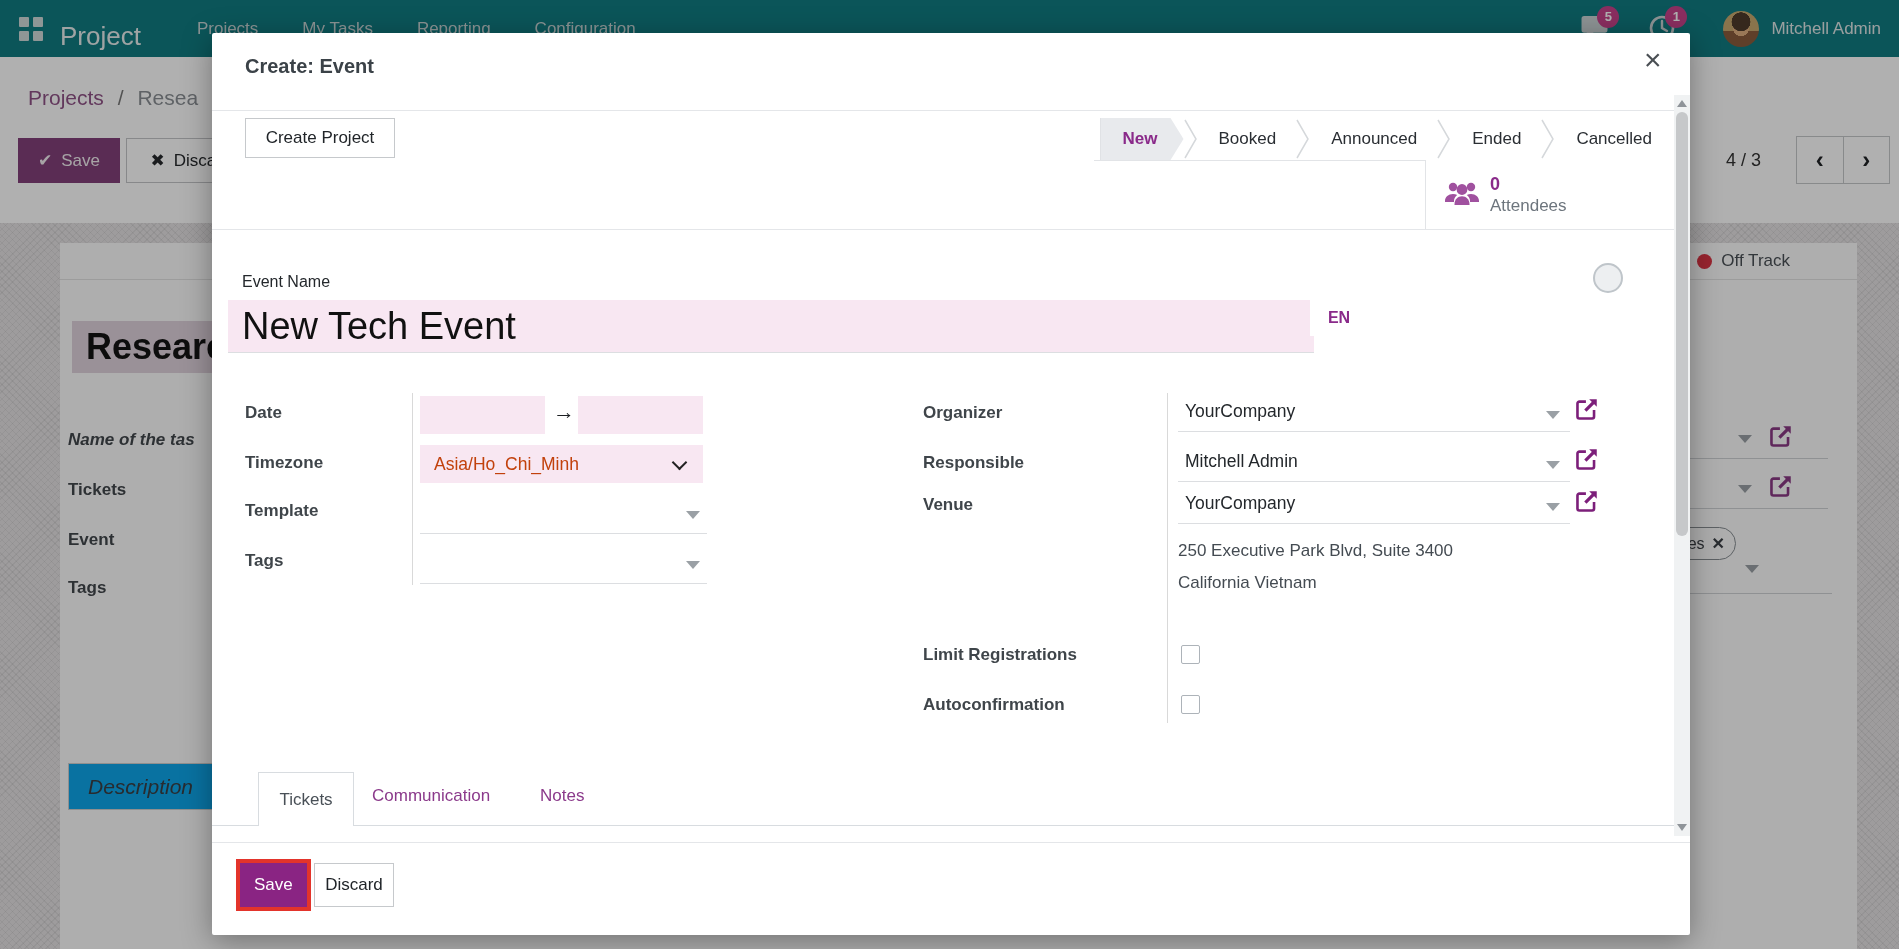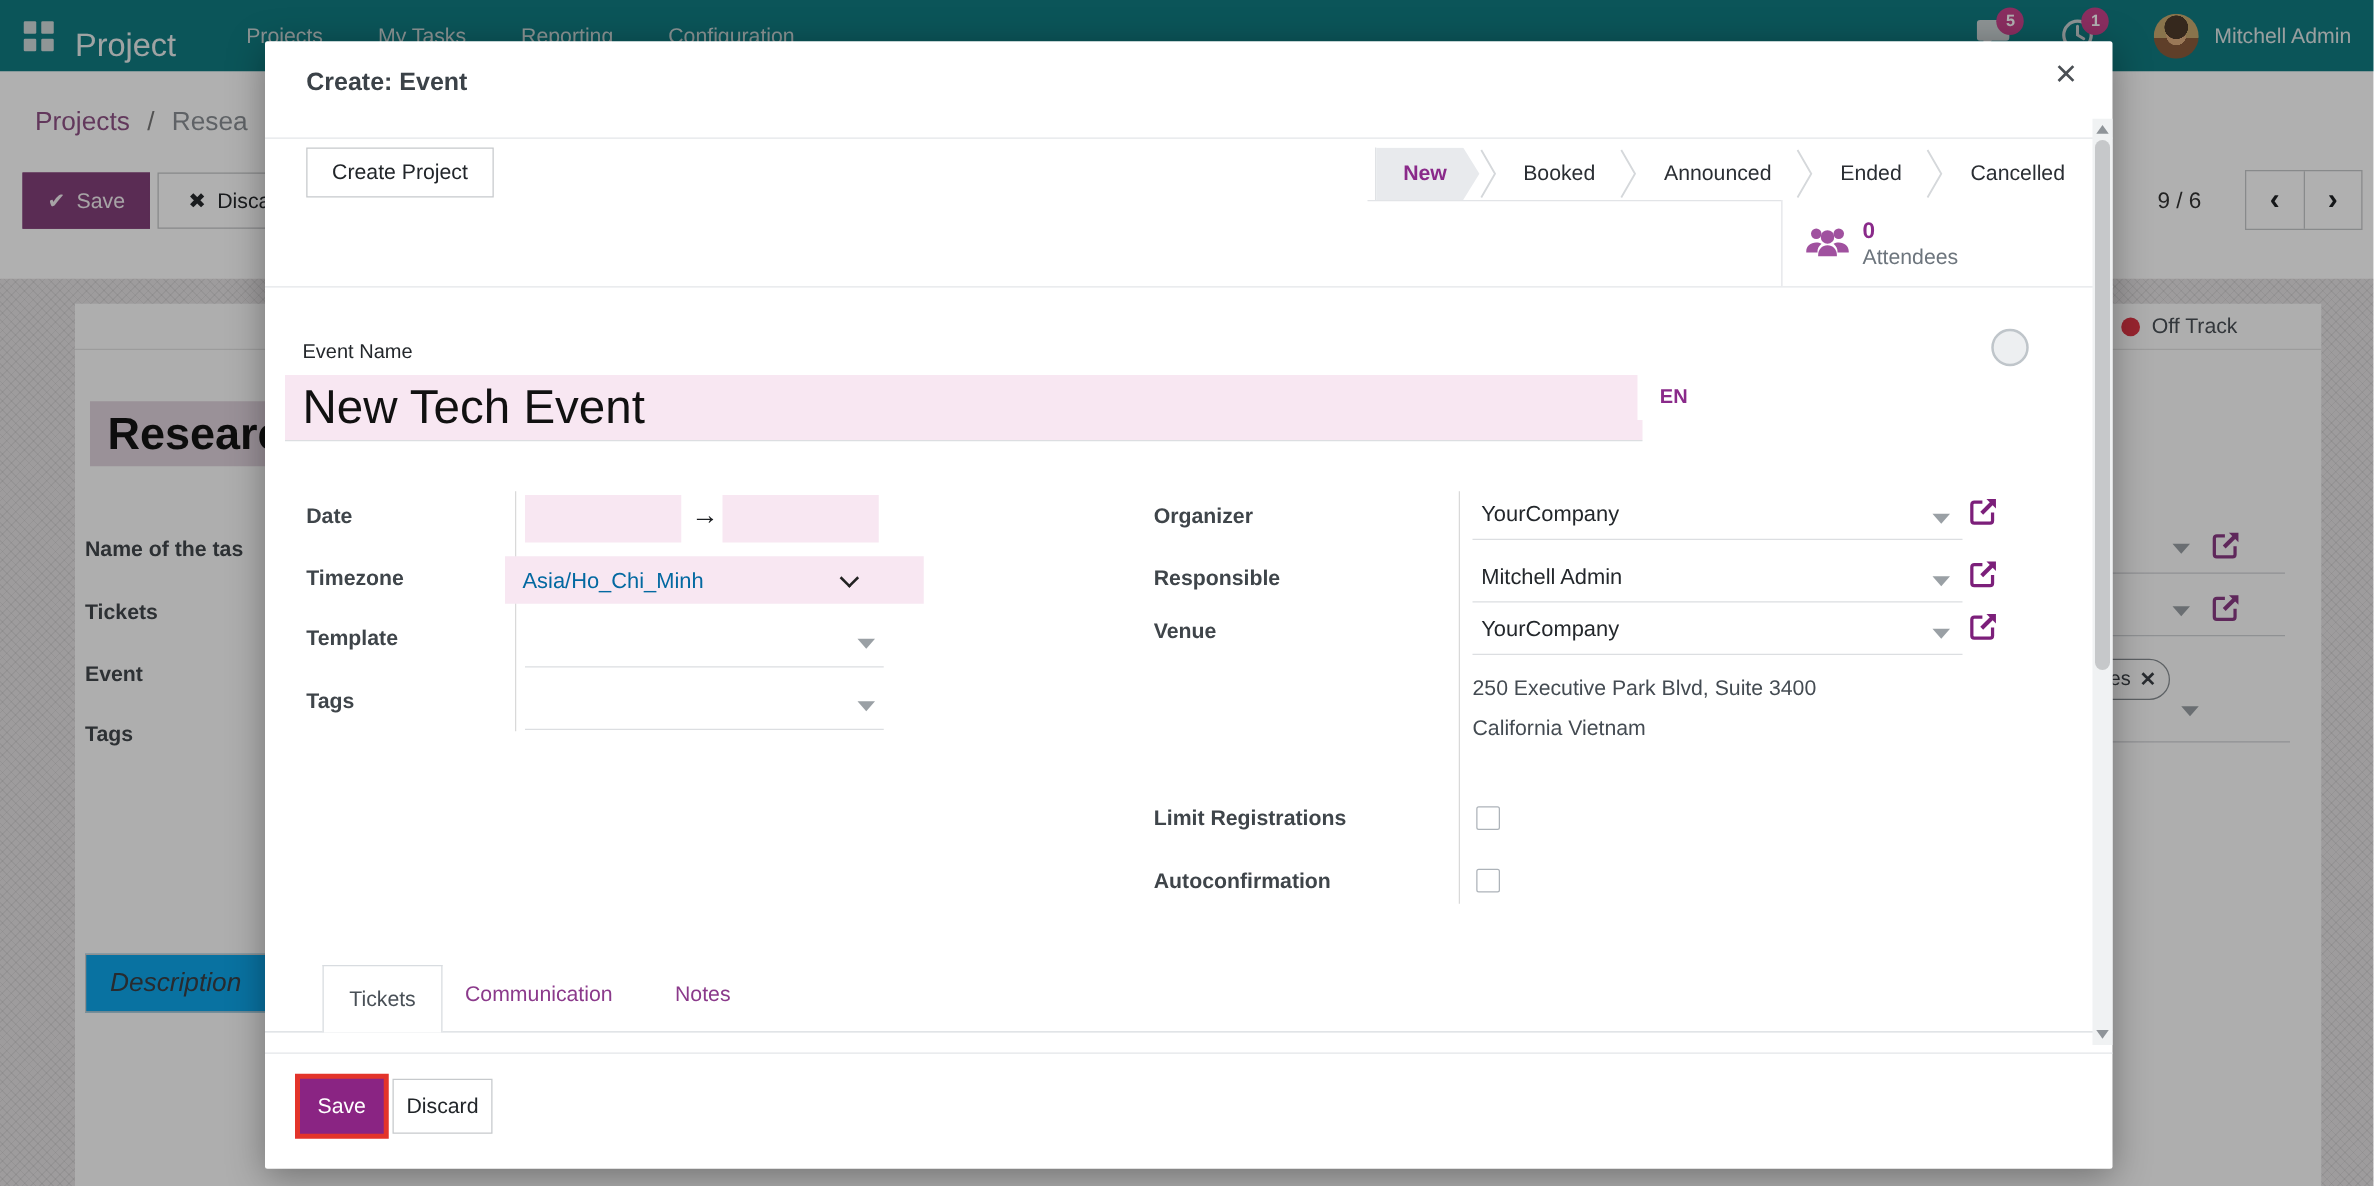--- a/index.html
+++ b/index.html
@@ -169,34 +169,34 @@
 
   <div class="bg-btn bg-save">
     <span>✔</span>
     <span>Save</span>
   </div>
   <div class="bg-btn bg-discard">
     <span>✖</span>
     <span>Discard</span>
   </div>
 
-  <div class="pager-val">9 / 6</div>
+  <div class="pager-val">4 / 3</div>
   <div class="pager-box">
     <div class="pcell">‹</div>
     <div class="pcell">›</div>
   </div>
 
   <div class="content">
     <div class="sheet">
       <div class="status-strip">
         <span class="red-dot"></span>
         <span class="st-text">Off Track</span>
       </div>
       <div class="bg-title">Researc</div>
-      <div class="bg-label" style="top:187px;">Name of the tas</div>
+      <div class="bg-label" style="top:187px;font-style:italic;">Name of the tas</div>
       <div class="bg-label" style="top:237px;">Tickets</div>
       <div class="bg-label" style="top:287px;">Event</div>
       <div class="bg-label" style="top:335px;">Tags</div>
 
       <div class="caret abs" style="left:1678px; top:192px;"></div>
       <svg class="ext-ic" style="left:1708px; top:180px;" viewBox="0 0 24 24">
         <path d="M18.5 13v6a1.8 1.8 0 0 1-1.8 1.8H5a1.8 1.8 0 0 1-1.8-1.8V7A1.8 1.8 0 0 1 5 5.2h6" fill="none" stroke="#8a3a85" stroke-width="2.4"></path>
         <path d="M14 3h7v7z" fill="#8a3a85"></path>
           <path d="M10.5 13.5 19 5" stroke="#8a3a85" stroke-width="3"></path>
       </svg>
@@ -274,21 +274,21 @@
     <div class="abs" style="left:1098px; top:267px; width:58px; height:36px; background:#fff; display:flex; align-items:center; justify-content:center; font-size:16px; font-weight:700; color:#8a2a8a;">EN</div>
     <div class="m-underline" style="left:16px; top:319px; width:1086px;"></div>
 
     <div class="vline" style="left:200px; top:360px; height:192px;"></div>
     <div class="flabel" style="left:33px; top:370px;">Date</div>
     <div class="pink abs" style="left:208px; top:363px; width:125px; height:38px;"></div>
     <div class="abs" style="left:341px; top:366px; font-size:22px; color:#1c1f22;">→</div>
     <div class="pink abs" style="left:366px; top:363px; width:125px; height:38px;"></div>
 
     <div class="flabel" style="left:33px; top:420px;">Timezone</div>
-    <div class="pink abs" style="left:192px; top:412px; width:335px; height:38px; display:flex; align-items:center; padding-left:14px; font-size:17.5px; color:#0369a1;">Asia/Ho_Chi_Minh</div>
+    <div class="pink abs" style="left:208px; top:412px; width:283px; height:38px; display:flex; align-items:center; padding-left:14px; font-size:17.5px; color:#c2410c;">Asia/Ho_Chi_Minh</div>
     <div class="sel-chev" style="left:462px; top:424px;"></div>
 
     <div class="flabel" style="left:33px; top:468px;">Template</div>
     <div class="caret abs" style="left:474px; top:478px;"></div>
     <div class="m-underline" style="left:208px; top:500px; width:287px;"></div>
 
     <div class="flabel" style="left:33px; top:518px;">Tags</div>
     <div class="caret abs" style="left:474px; top:528px;"></div>
     <div class="m-underline" style="left:208px; top:550px; width:287px;"></div>
 

